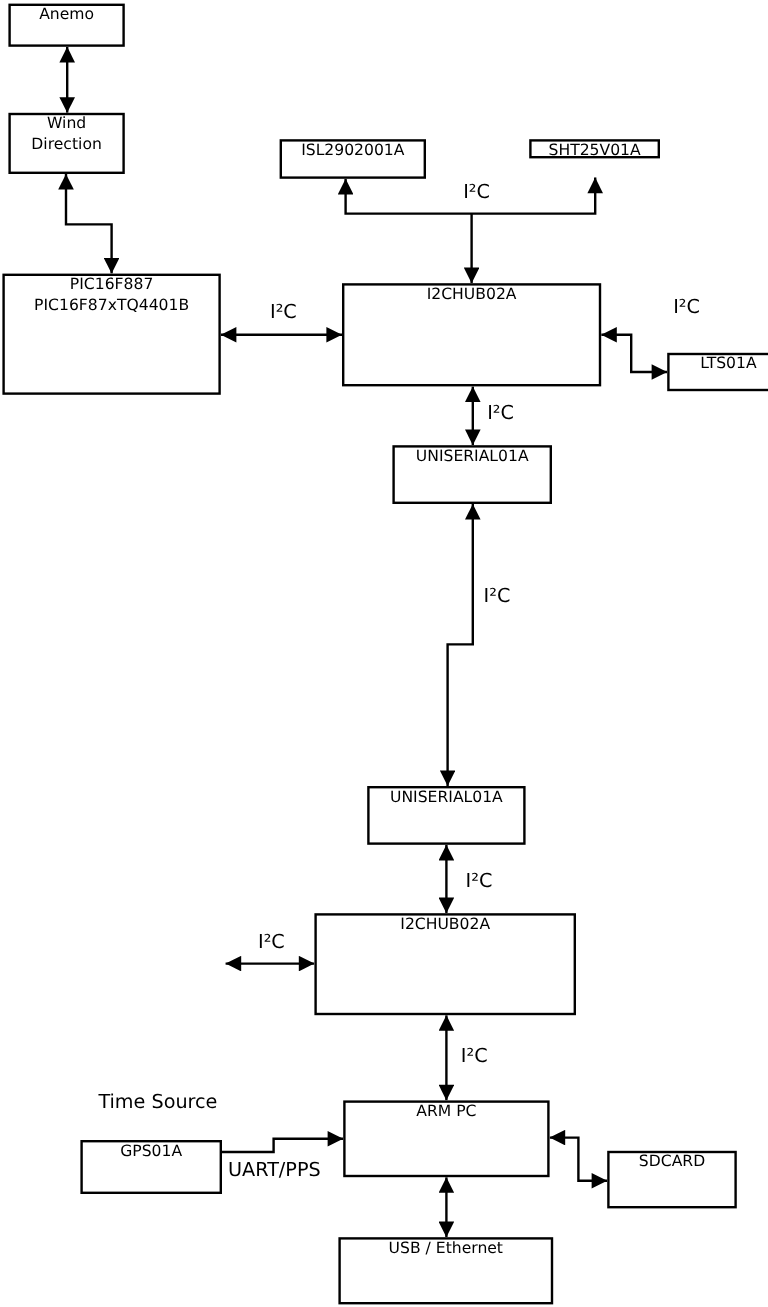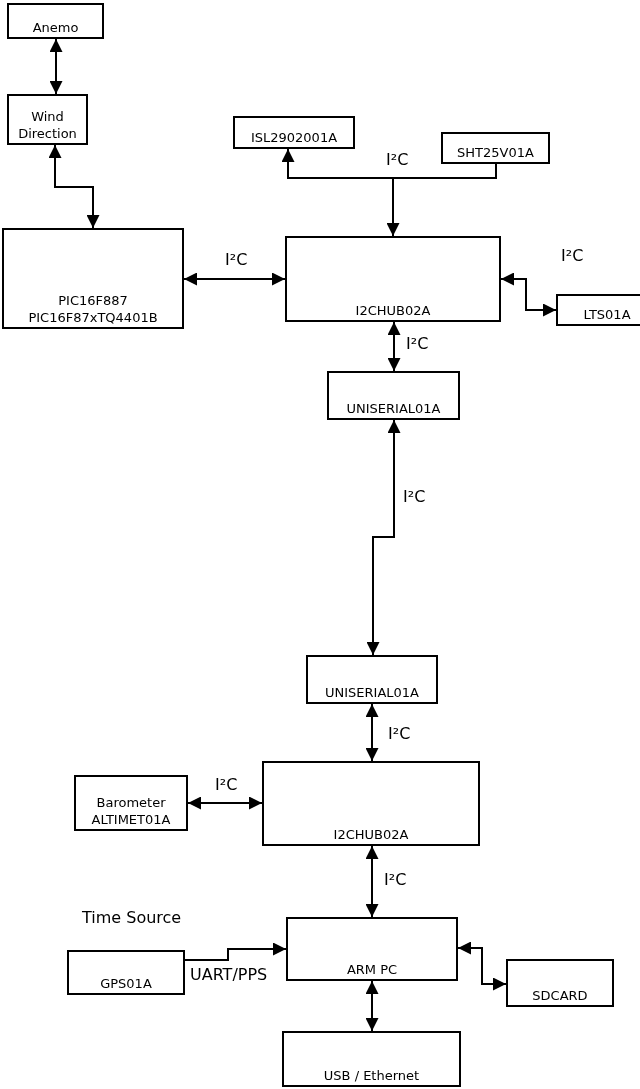--- a/index.html
+++ b/index.html
@@ -15,21 +15,21 @@
   .wires { position: absolute; left: 0; top: 0; }
   .wires path { stroke: #000000; stroke-width: 2; fill: none; }
   .node {
     position: absolute;
     box-sizing: border-box;
     background: #ffffff;
     border: 2px solid #000000;
     display: flex;
     flex-direction: column;
     align-items: center;
-    justify-content: flex-end;
+    justify-content: flex-start;
     text-align: center;
     font-size: 13px;
     line-height: 1.3;
     white-space: nowrap;
   }
   .edge-label {
     position: absolute;
     font-size: 16px;
     white-space: nowrap;
   }
@@ -59,35 +59,35 @@
     <path d="M372,846 V917" marker-start="url(#arr)" marker-end="url(#arr)"></path>
     <path d="M173,960 H228 V949 H286" marker-end="url(#arr)"></path>
     <path d="M458,948 H482 V984 H506" marker-start="url(#arr)" marker-end="url(#arr)"></path>
     <path d="M372,981 V1031" marker-start="url(#arr)" marker-end="url(#arr)"></path>
   </svg>
 
   <div class="node" style="left:7px;top:3px;width:97px;height:36px">
     <span>Anemo</span>
   </div>
 
-  <div class="node" style="left:7px;top:94px;width:81px;height:51px">
+  <div class="node" style="left:7px;top:94px;width:97px;height:51px">
     <span>Wind</span>
     <span>Direction</span>
   </div>
 
   <div class="node" style="left:2px;top:228px;width:182px;height:101px">
     <span>PIC16F887</span>
     <span>PIC16F87xTQ4401B</span>
   </div>
 
   <div class="node" style="left:233px;top:116px;width:122px;height:33px">
     <span>ISL2902001A</span>
   </div>
 
-  <div class="node" style="left:441px;top:132px;width:109px;height:32px">
+  <div class="node" style="left:441px;top:116px;width:109px;height:16px">
     <span>SHT25V01A</span>
   </div>
 
   <div class="node" style="left:285px;top:236px;width:216px;height:86px">
     <span>I2CHUB02A</span>
   </div>
 
   <div class="node" style="left:556px;top:294px;width:102px;height:32px">
     <span>LTS01A</span>
   </div>
@@ -97,24 +97,20 @@
   </div>
 
   <div class="node" style="left:306px;top:655px;width:132px;height:49px">
     <span>UNISERIAL01A</span>
   </div>
 
   <div class="node" style="left:262px;top:761px;width:218px;height:85px">
     <span>I2CHUB02A</span>
   </div>
 
-  <div class="node" style="left:74px;top:775px;width:114px;height:56px">
-    <span>Barometer</span>
-    <span>ALTIMET01A</span>
-  </div>
 
   <div class="node" style="left:67px;top:950px;width:118px;height:45px">
     <span>GPS01A</span>
   </div>
 
   <div class="node" style="left:506px;top:959px;width:108px;height:48px">
     <span>SDCARD</span>
   </div>
 
   <div class="node" style="left:286px;top:917px;width:172px;height:64px">

